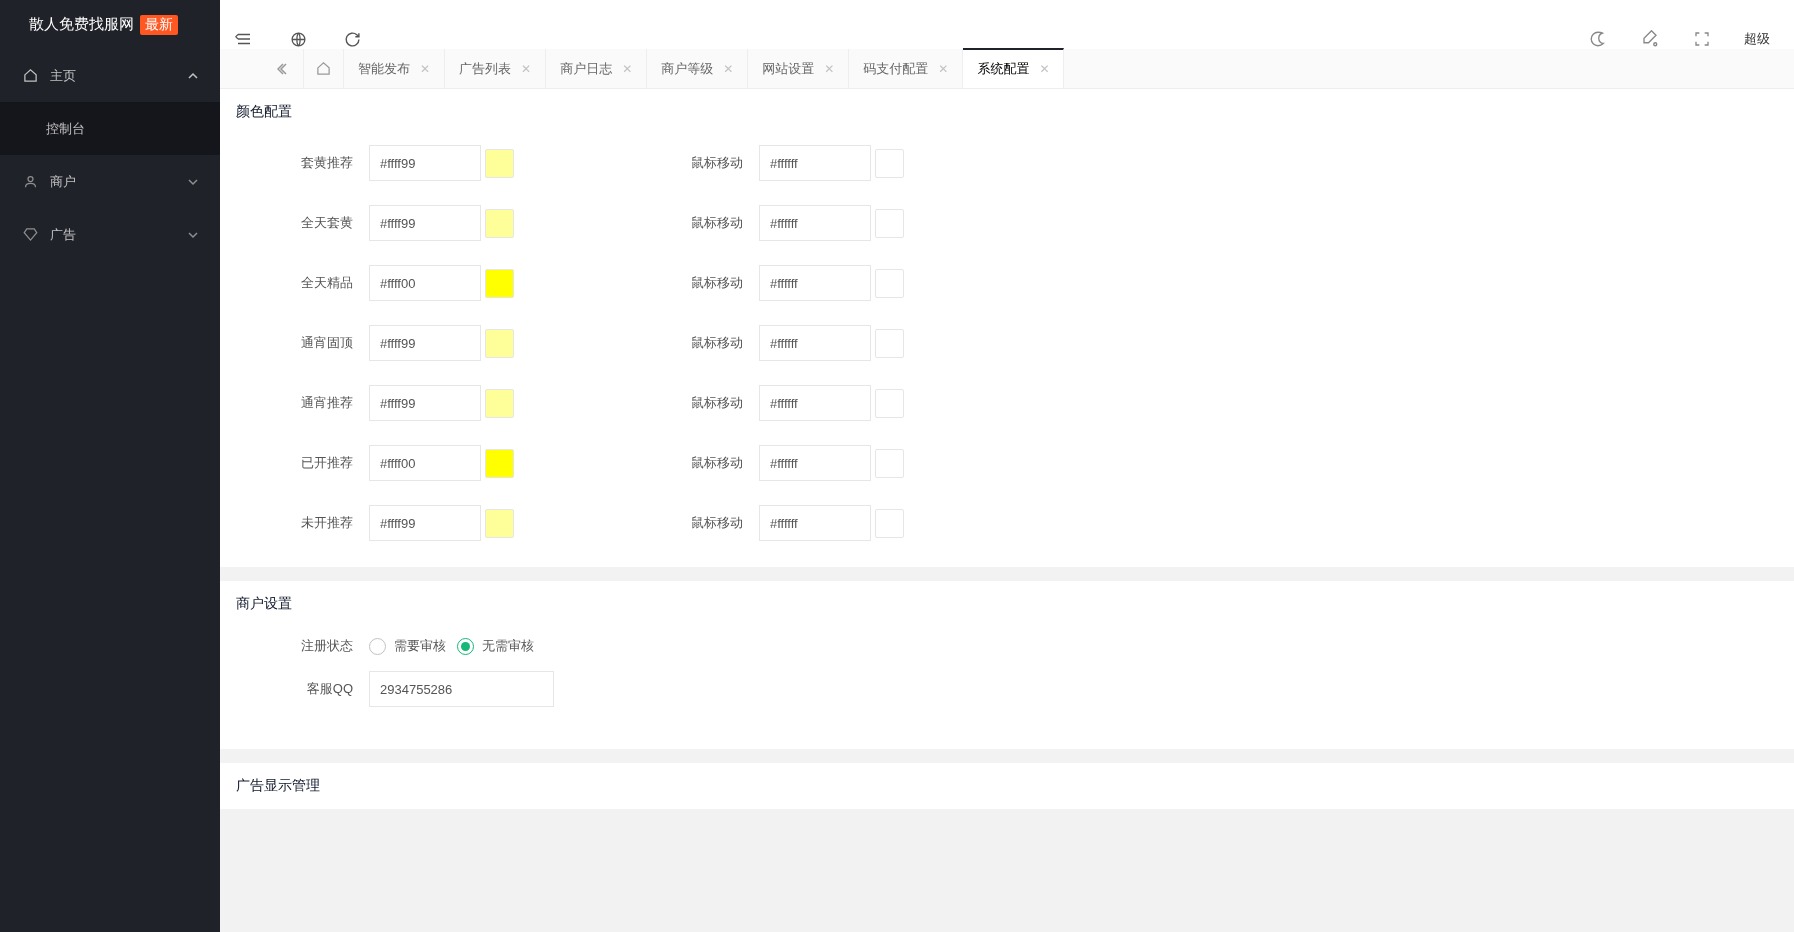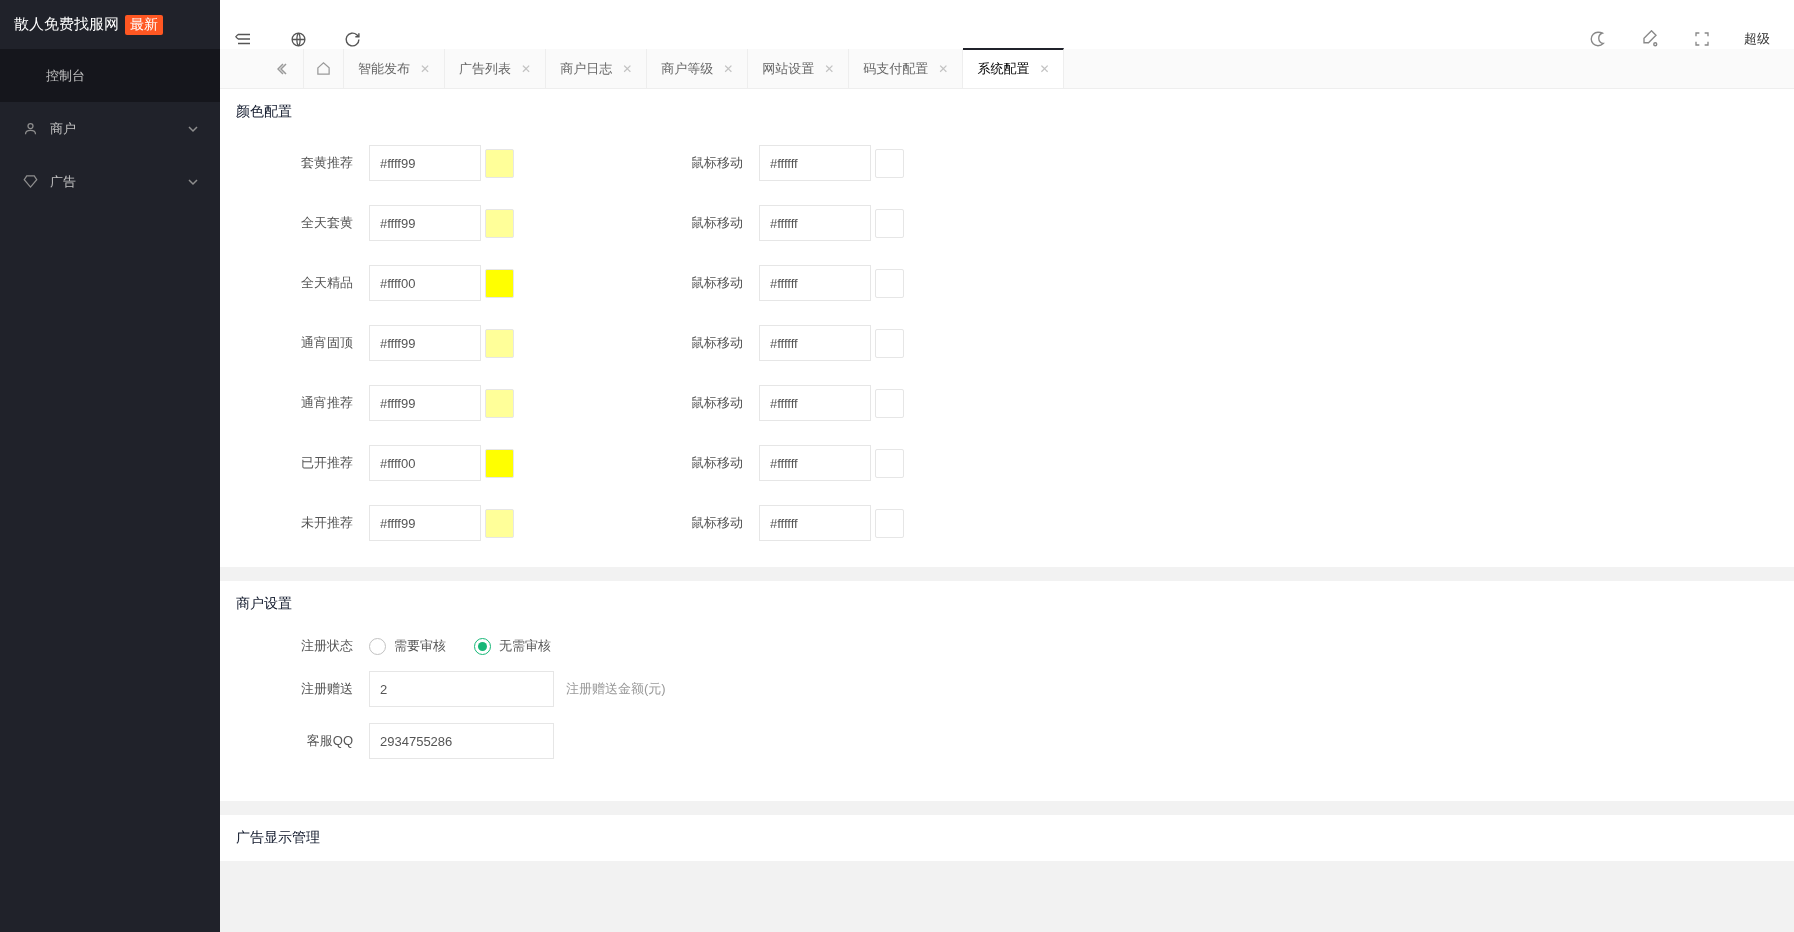--- a/index.html
+++ b/index.html
@@ -1,19 +1,19 @@
 <!DOCTYPE html>
 <html><head>
 <meta charset="utf-8">
 <style>
 * { margin: 0; padding: 0; box-sizing: border-box; }
 body { font-family: "Microsoft YaHei", Arial, sans-serif; font-size: 13px; color: #333; background: #f2f2f2; overflow: hidden; }
 .app { display: flex; width: 1794px; height: 932px; }
 .sidebar { width: 220px; background: #20222a; color: #c2c2c2; flex-shrink: 0; }
-.sidebar-header { height: 49px; display: flex; align-items: center; padding: 0 14px; color: #fff; font-size: 15px; }
+.sidebar-header { height: 49px; display: flex; align-items: center; padding: 0 29px; color: #fff; font-size: 15px; }
 .sidebar-badge { background: #ff5722; color: #fff; font-size: 14px; padding: 1px 5px; border-radius: 2px; margin-left: 6px; }
 .side-item { height: 53px; display: flex; align-items: center; padding: 0 22px; cursor: pointer; position: relative; }
 .side-item.sub { padding-left: 46px; background: #15161c; }
 .side-icon { width: 16px; height: 16px; margin-right: 12px; display: inline-flex; align-items: center; justify-content: center; }
 .side-label { flex: 1; }
 .side-chevron { font-size: 10px; }
 .main { flex: 1; display: flex; flex-direction: column; background: #f2f2f2; min-width: 0; }
 .topbar { height: 49px; background: #fff; display: flex; align-items: flex-end; padding: 0 14px; border-bottom: 0; }
 .topbar-left { display: flex; align-items: center; gap: 34px; }
 .topbar-icon { width: 20px; height: 20px; display: inline-flex; align-items: center; justify-content: center; cursor: pointer; color: #666; }
@@ -29,39 +29,52 @@
 .card { background: #fff; margin: 0 0 14px 0; }
 .card-title { padding: 14px 16px; font-size: 14px; color: #0f172a; }
 .card-body { padding: 10px 16px 26px 16px; }
 .color-row { display: flex; align-items: center; margin-bottom: 24px; }
 .color-row:last-child { margin-bottom: 0; }
 .form-label { width: 133px; text-align: right; padding-right: 16px; color: #555; flex-shrink: 0; }
 .text-input { height: 36px; border: 1px solid #e6e6e6; background: #fff; padding: 0 10px; font-size: 13px; color: #555; }
 .color-val { width: 112px; }
 .color-swatch { width: 29px; height: 29px; border: 1px solid #e6e6e6; margin-left: 4px; border-radius: 2px; position: relative; display: inline-flex; align-items: center; justify-content: center; }
 .color-gap { width: 165px; }
-.radio-group { display: flex; align-items: center; gap: 28px; }
+.radio-group { display: flex; align-items: center; gap: 11px; }
 .radio-opt { display: flex; align-items: center; gap: 8px; cursor: pointer; }
 .radio-circle { width: 17px; height: 17px; border: 1px solid #c2c2c2; border-radius: 50%; position: relative; }
 .radio-circle.checked { border-color: #16b777; }
 .radio-circle.checked::after { content: ''; position: absolute; width: 9px; height: 9px; background: #16b777; border-radius: 50%; top: 3px; left: 3px; }
 .radio-label { color: #555; }
 .form-row { display: flex; align-items: center; margin-bottom: 16px; }
 .help-text { margin-left: 12px; color: #999; font-size: 13px; }
 .input-mid { width: 185px; }
 svg { display: block; }
 </style>
 </head>
 <body>
 
 <div class="app">
   <aside class="sidebar">
     <div class="sidebar-header">
       <span>散人免费找服网</span>
       <span class="sidebar-badge">最新</span>
+    </div>
+    <div class="side-item">
+      <span class="side-icon">
+        <svg width="15" height="15" viewBox="0 0 24 24" fill="none" stroke="#c2c2c2" stroke-width="2">
+            <path d="M3 11 L12 3 L21 11 V21 H3 Z"></path>
+          </svg>
+      </span>
+      <span class="side-label">主页</span>
+      <span class="side-chevron">
+        <svg width="10" height="10" viewBox="0 0 10 10">
+            <path d="M1 7 L5 3 L9 7" fill="none" stroke="#c2c2c2" stroke-width="1.5"></path>
+          </svg>
+      </span>
     </div>
     <div class="side-item sub">
       <span class="side-label">控制台</span>
     </div>
     <div class="side-item">
       <span class="side-icon">
         <svg width="15" height="15" viewBox="0 0 24 24" fill="none" stroke="#8e8e8e" stroke-width="2">
             <circle cx="12" cy="8" r="4"></circle>
             <path d="M4 21c0-4 4-6 8-6s8 2 8 6"></path>
           </svg>
@@ -253,25 +266,20 @@
                 <div class="radio-circle"></div>
                 <span class="radio-label">需要审核</span>
               </div>
               <div class="radio-opt">
                 <div class="radio-circle checked"></div>
                 <span class="radio-label">无需审核</span>
               </div>
             </div>
           </div>
           <div class="form-row">
-            <div class="form-label">注册赠送</div>
-            <input class="text-input input-mid" value="2" style="">
-            <span class="help-text">注册赠送金额(元)</span>
-          </div>
-          <div class="form-row">
             <div class="form-label">客服QQ</div>
             <input class="text-input input-mid" value="2934755286" style="">
           </div>
         </div>
       </div>
 
       <div class="card">
         <div class="card-title">广告显示管理</div>
       </div>
 

